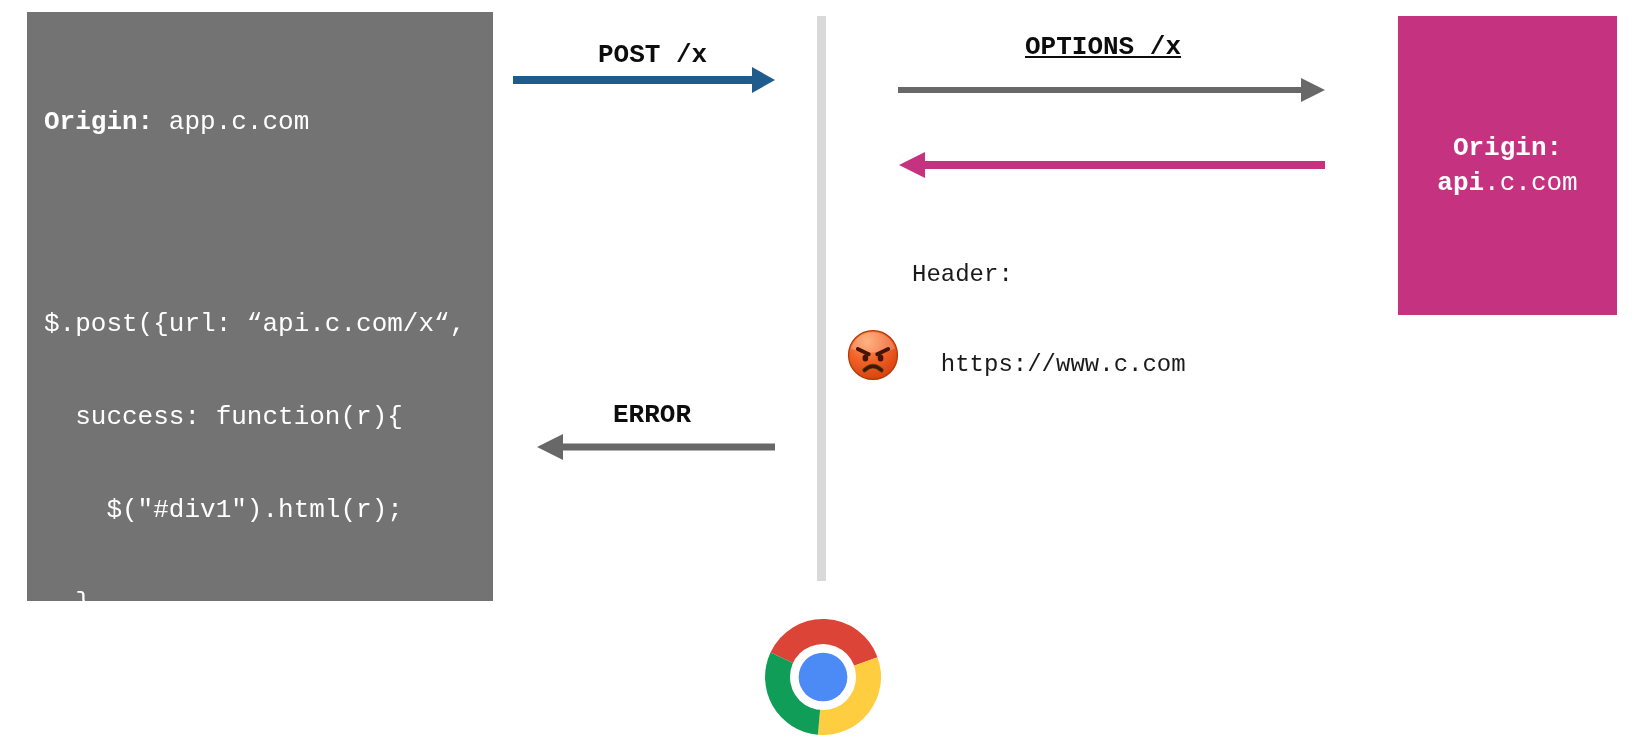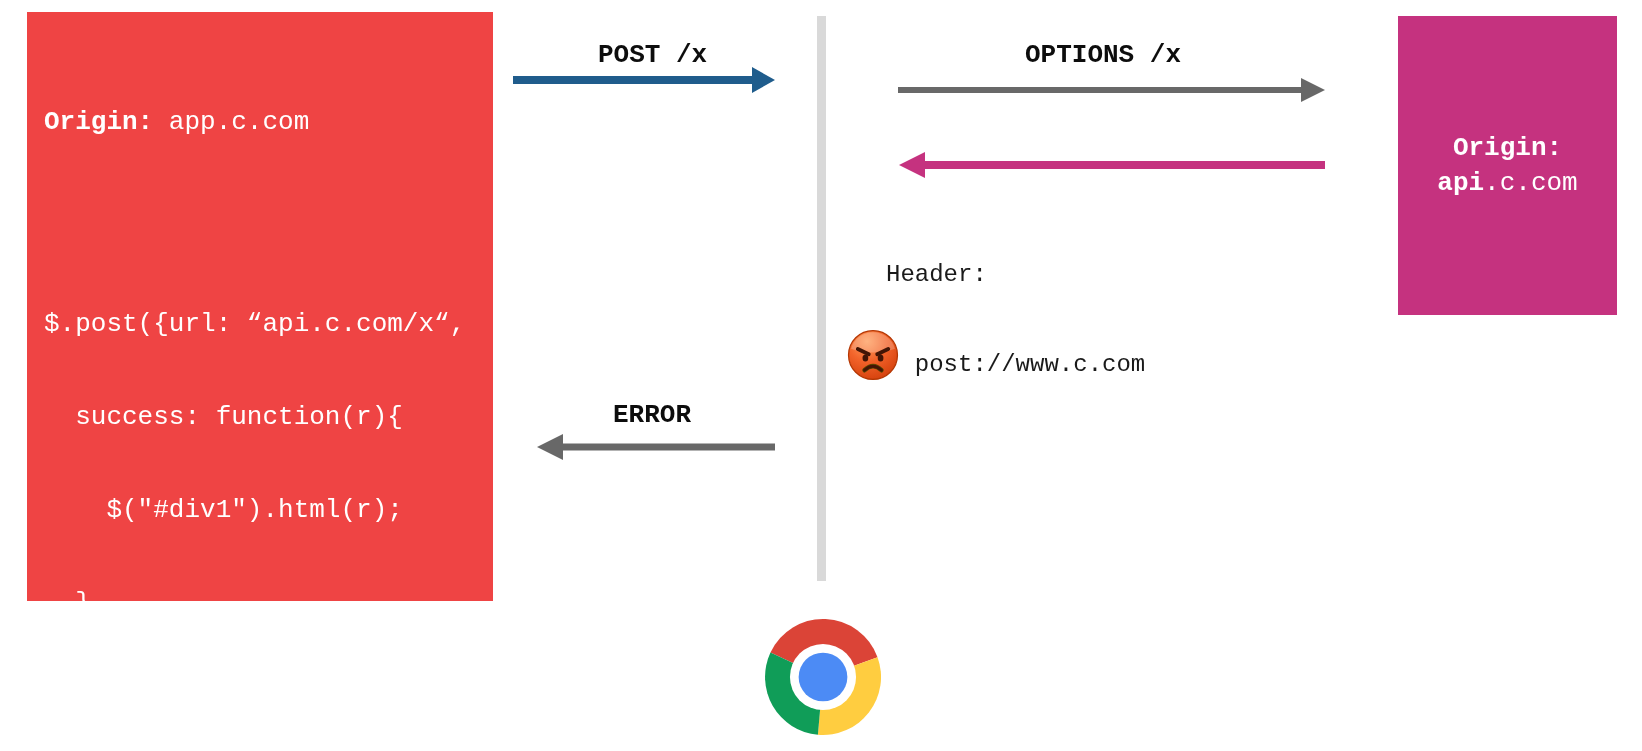--- a/index.html
+++ b/index.html
@@ -33,44 +33,44 @@
   }
 
   
   .divider{left:817px;top:16px;width:9px;height:565px;}
 
   
   .arrow-label{
     color:#0d0d0d;font-weight:bold;font-size:26px;line-height:30px;white-space:pre;
   }
   .lbl-post{left:598px;top:40px;}
-  .lbl-options{left:1025px;top:40px;}
+  .lbl-options{left:1025px;top:32px;text-decoration:underline;}
   .lbl-error{left:613px;top:400px;text-align:center;}
 
   
   .arr-post{left:513px;top:63px;}
   .arr-options{left:898px;top:73px;}
   .arr-preflight{left:899px;top:148px;}
   .arr-error{left:537px;top:430px;}
 
   
   .resp-header{
-    left:886px;top:200px;
+    left:912px;top:200px;
     color:#1a1a1a;font-size:24px;line-height:30px;white-space:pre;
   }
 
   .emoji{left:846px;top:328px;width:54px;height:54px;}
   .chrome{left:765px;top:619px;width:116px;height:116px;}
 </style>
 </head>
 <body>
 
 <div class="stage">
 
-  <div class="abs client-box" style="background-color: #ef4444; font-family: Liberation Mono, monospace;">
+  <div class="abs client-box" style="background-color: #737373; font-family: Liberation Mono, monospace;">
     <div class="origin-line"><span class="bold">Origin:</span><span> app.c.com</span></div>
     <div class="code">
       <div>$.post({url: “api.c.com/x“,</div>
       <div>  success: function(r){</div>
       <div>    $("#div1").html(r);</div>
       <div>  }</div>
       <div>});</div>
     </div>
   </div>
 
@@ -99,21 +99,21 @@
 
   <svg class="abs arr-preflight" width="426" height="34" viewBox="0 0 426 34">
     <g fill="#c5327f">
       <polygon points="26,4 0,17 26,30"></polygon>
       <rect x="22" y="13" width="404" height="8"></rect>
     </g>
   </svg>
 
   <div class="abs resp-header">
     <div>Header:</div>
-    <div>  post://www.c.com</div>
+    <div>  https://www.c.com</div>
   </div>
 
   <svg class="abs emoji" viewBox="0 0 64 64" width="54" height="54">
     <defs>
       <radialGradient id="faceGrad" cx="38%" cy="22%" r="90%">
         <stop offset="0%" stop-color="#ff9e5e"></stop>
         <stop offset="45%" stop-color="#f2632a"></stop>
         <stop offset="100%" stop-color="#cf3a07"></stop>
       </radialGradient>
     </defs>

